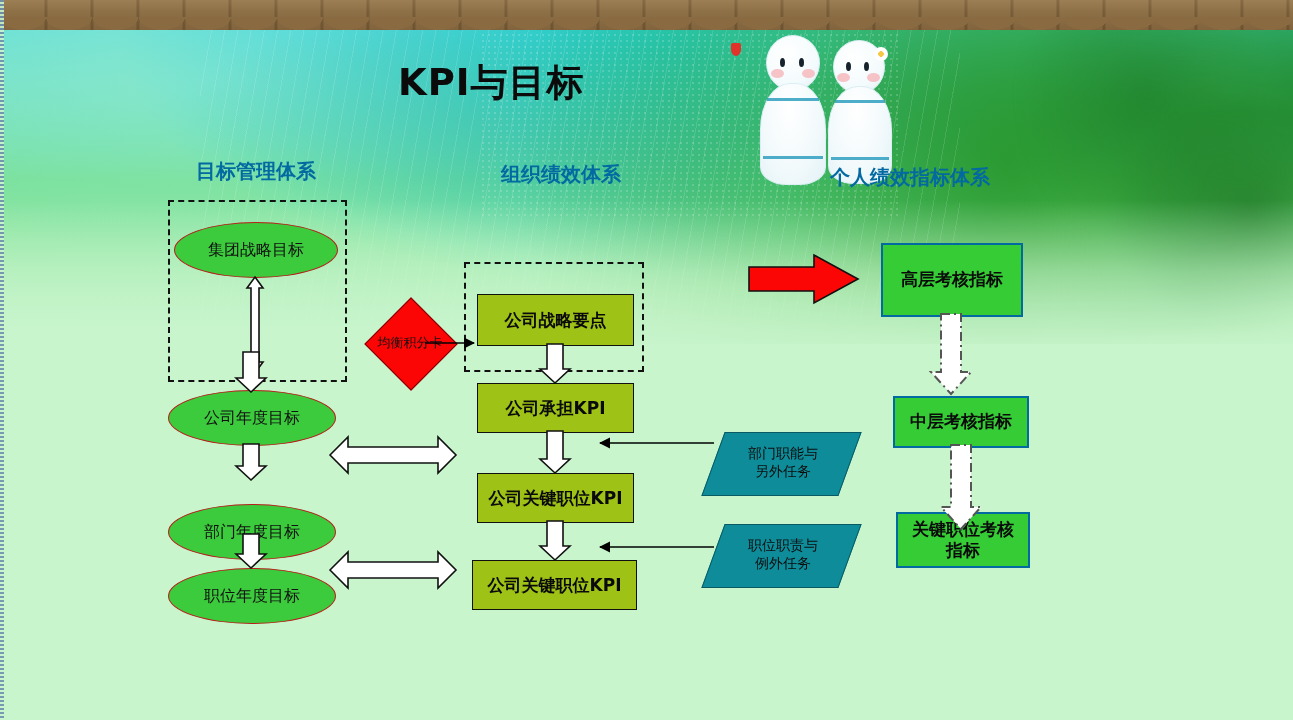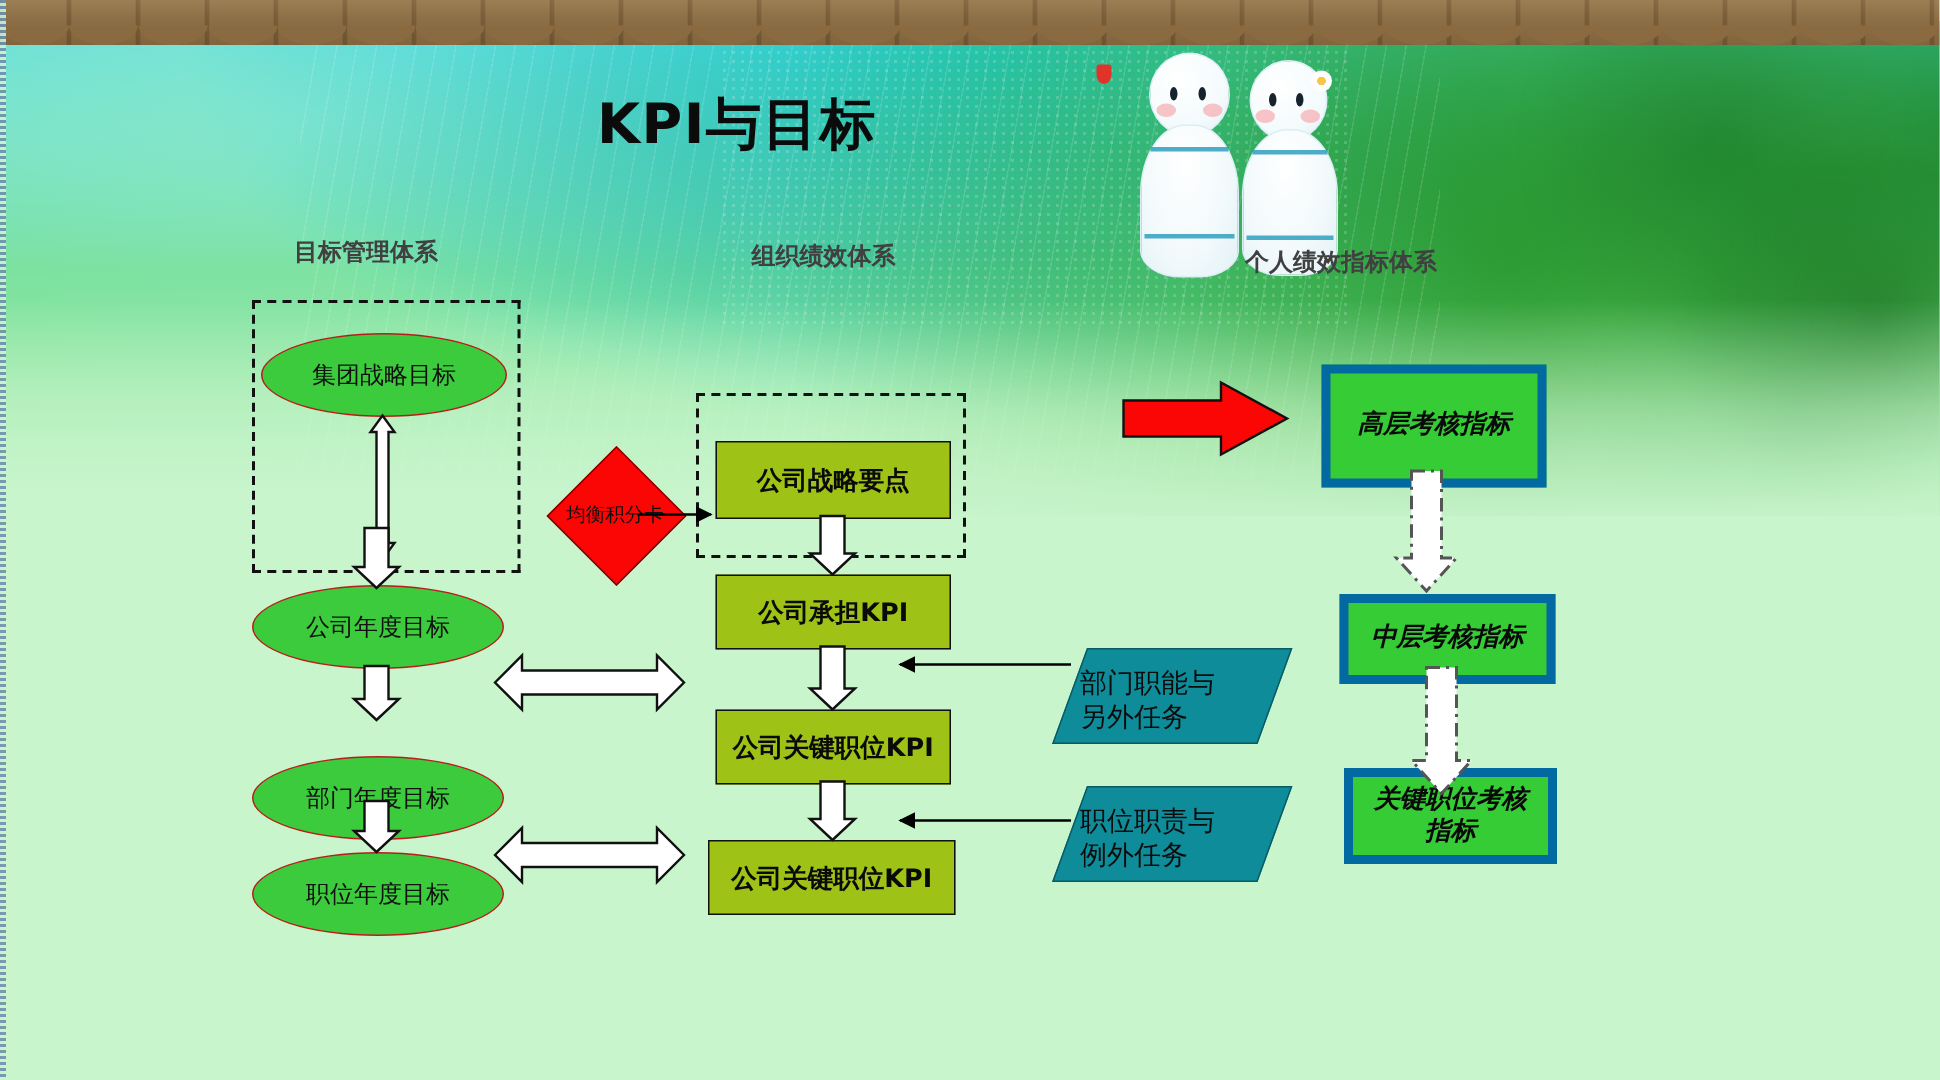--- a/index.html
+++ b/index.html
@@ -78,21 +78,21 @@
   }
   .doll .band{position:absolute;height:3px;background:#2f9fc0;opacity:.85;}
 
   
   .main-title{
     position:absolute;left:398px;top:58px;
     font-size:37px;font-weight:bold;color:#0b0b0b;letter-spacing:1px;
     font-family:"DejaVu Sans","Liberation Sans",sans-serif;
   }
   .col-head{
-    position:absolute;font-size:16px;font-weight:bold;color:#404040;
+    position:absolute;font-size:20px;font-weight:bold;color:#0369a1;
     font-family:"DejaVu Serif","Liberation Serif",serif;
   }
   #head-goal{left:196px;top:158px;}
   #head-org{left:501px;top:161px;}
   #head-ind{left:830px;top:164px;width:160px;line-height:1.35;}
 
   
   .ellipse{
     position:absolute;border-radius:50%;
     background:#3ccb3c;border:1px solid #b91c1c;
@@ -100,32 +100,31 @@
     font-size:16px;color:#101010;
     font-family:"DejaVu Serif","Liberation Serif",serif;
   }
   .box-yg{
     position:absolute;background:#9fc216;border:1px solid #101010;
     display:flex;align-items:center;justify-content:center;
     font-size:17px;font-weight:bold;color:#0a0a0a;
     font-family:"DejaVu Sans","Liberation Sans",sans-serif;
   }
   .box-green{
-    position:absolute;background:#36cc36;border:6px solid #0369a1;
+    position:absolute;background:#36cc36;border:2px solid #0369a1;
     display:flex;align-items:center;justify-content:center;text-align:center;
     font-size:17px;font-weight:bold;color:#0a0a0a;line-height:1.25;
     font-family:"DejaVu Sans","Liberation Sans",sans-serif;
-    font-style:italic;
   }
   .para{
     position:absolute;background:#0e8c99;border:1px solid #0a5a63;
     transform:skewX(-20deg);
   }
   .para-label{
-    position:absolute;text-align:left;font-size:18px;color:#0c0c0c;line-height:1.3;
+    position:absolute;text-align:center;font-size:14px;color:#0c0c0c;line-height:1.3;
     font-family:"DejaVu Serif","Liberation Serif",serif;
   }
   .dashbox{position:absolute;border:2px dashed #111;}
 
   .diamond-wrap{position:absolute;}
   .diamond{
     position:absolute;left:0;top:0;background:#fb0505;border:1px solid #7d0202;
     transform:rotate(45deg);
   }
   .diamond-label{

